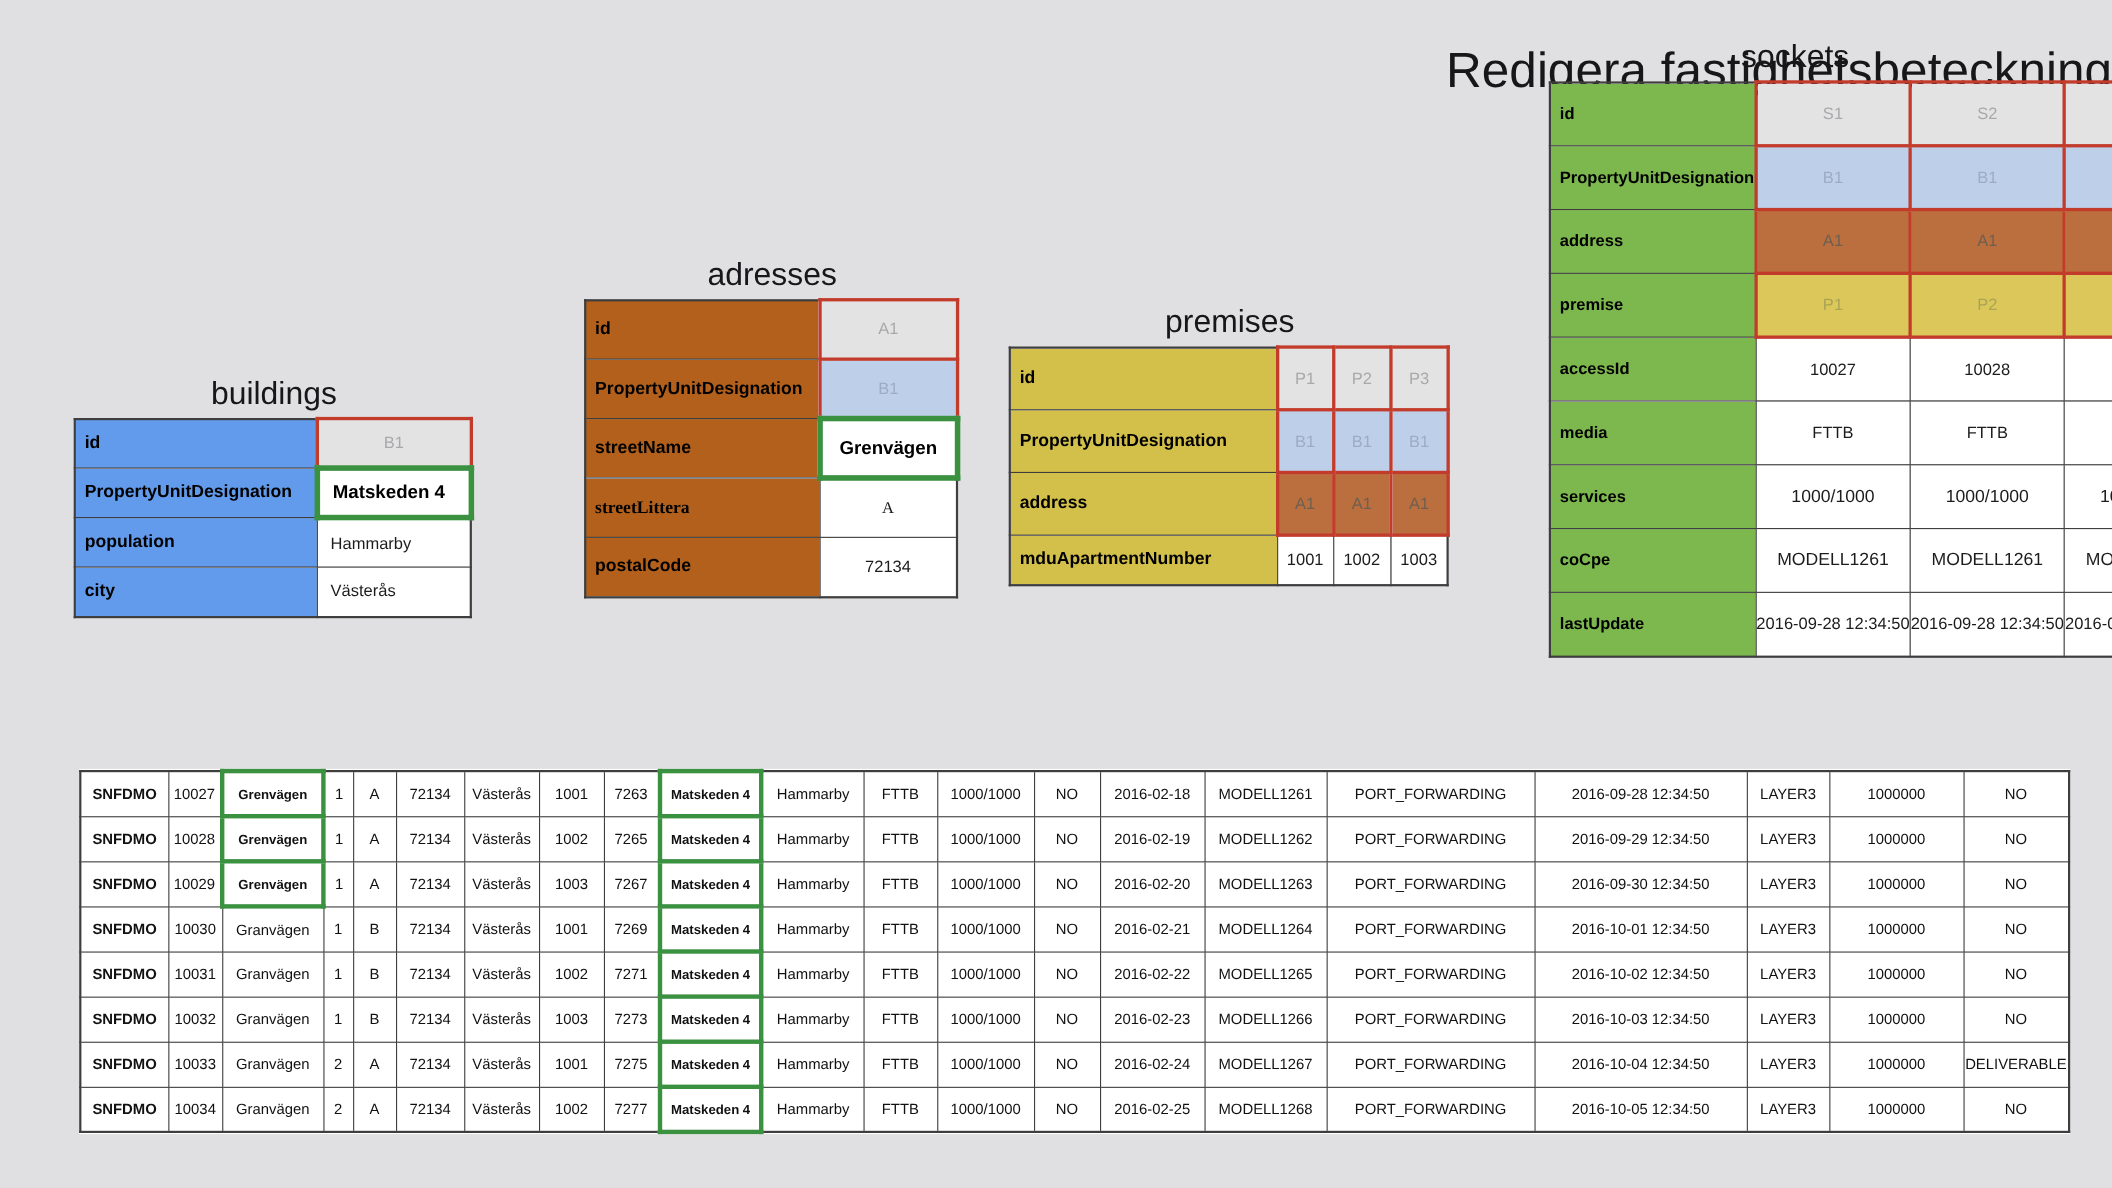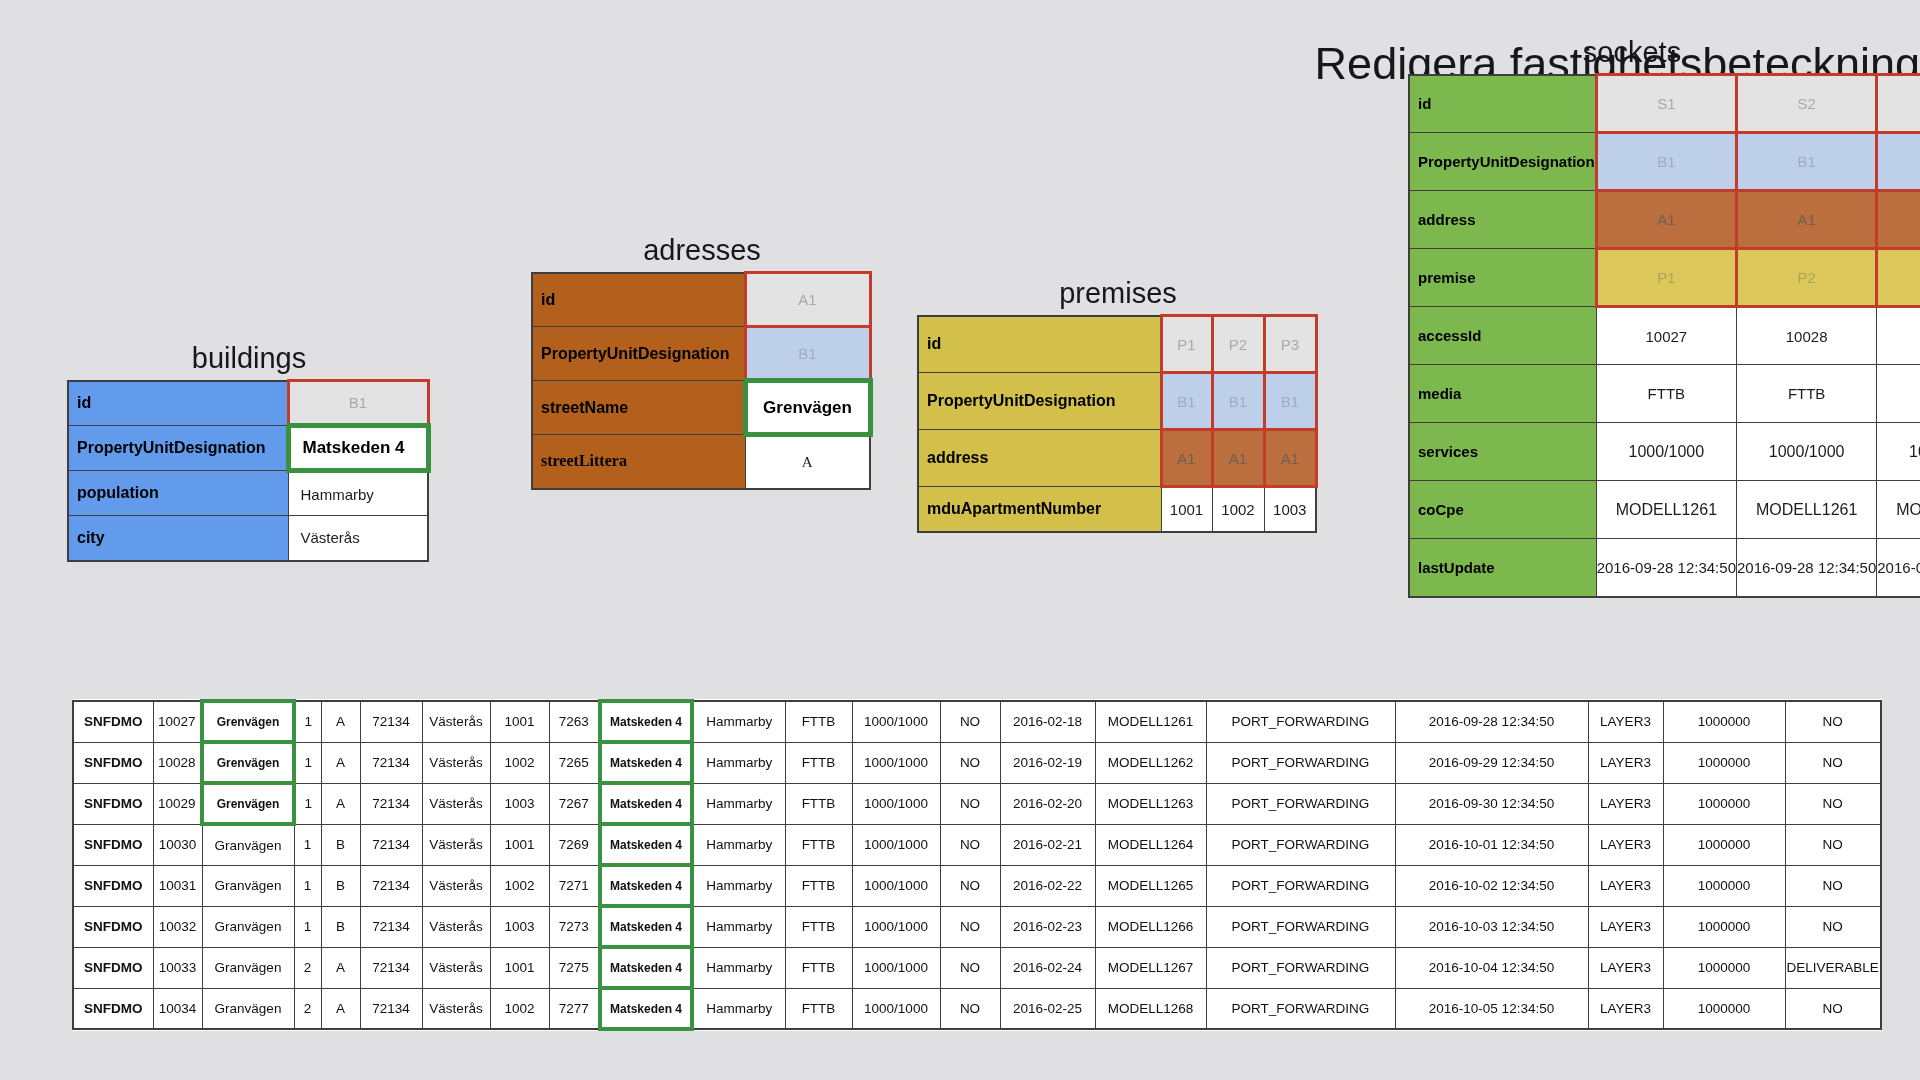--- a/index.html
+++ b/index.html
@@ -132,20 +132,24 @@
             <td class="label">PropertyUnitDesignation</td>
             <td class="val ref-blue">B1</td>
           </tr>
           <tr style="height: 54px;">
             <td class="label">streetName</td>
             <td class="val edited">Grenvägen</td>
           </tr>
           <tr style="height: 54px; font-family: Liberation Serif, serif;">
             <td class="label">streetLittera</td>
             <td class="val plain">A</td>
+          </tr>
+          <tr style="height: 54px;">
+            <td class="label">postalCode</td>
+            <td class="val plain">72134</td>
           </tr>
         </tbody>
       </table>
     </div>
     <div class="entity e-premises" style="left: 917px; top: 277px; width: 402px;">
       <h2>premises</h2>
       <table>
         <colgroup>
           <col style="width: 243px;">
           <col style="width: 51px;">

